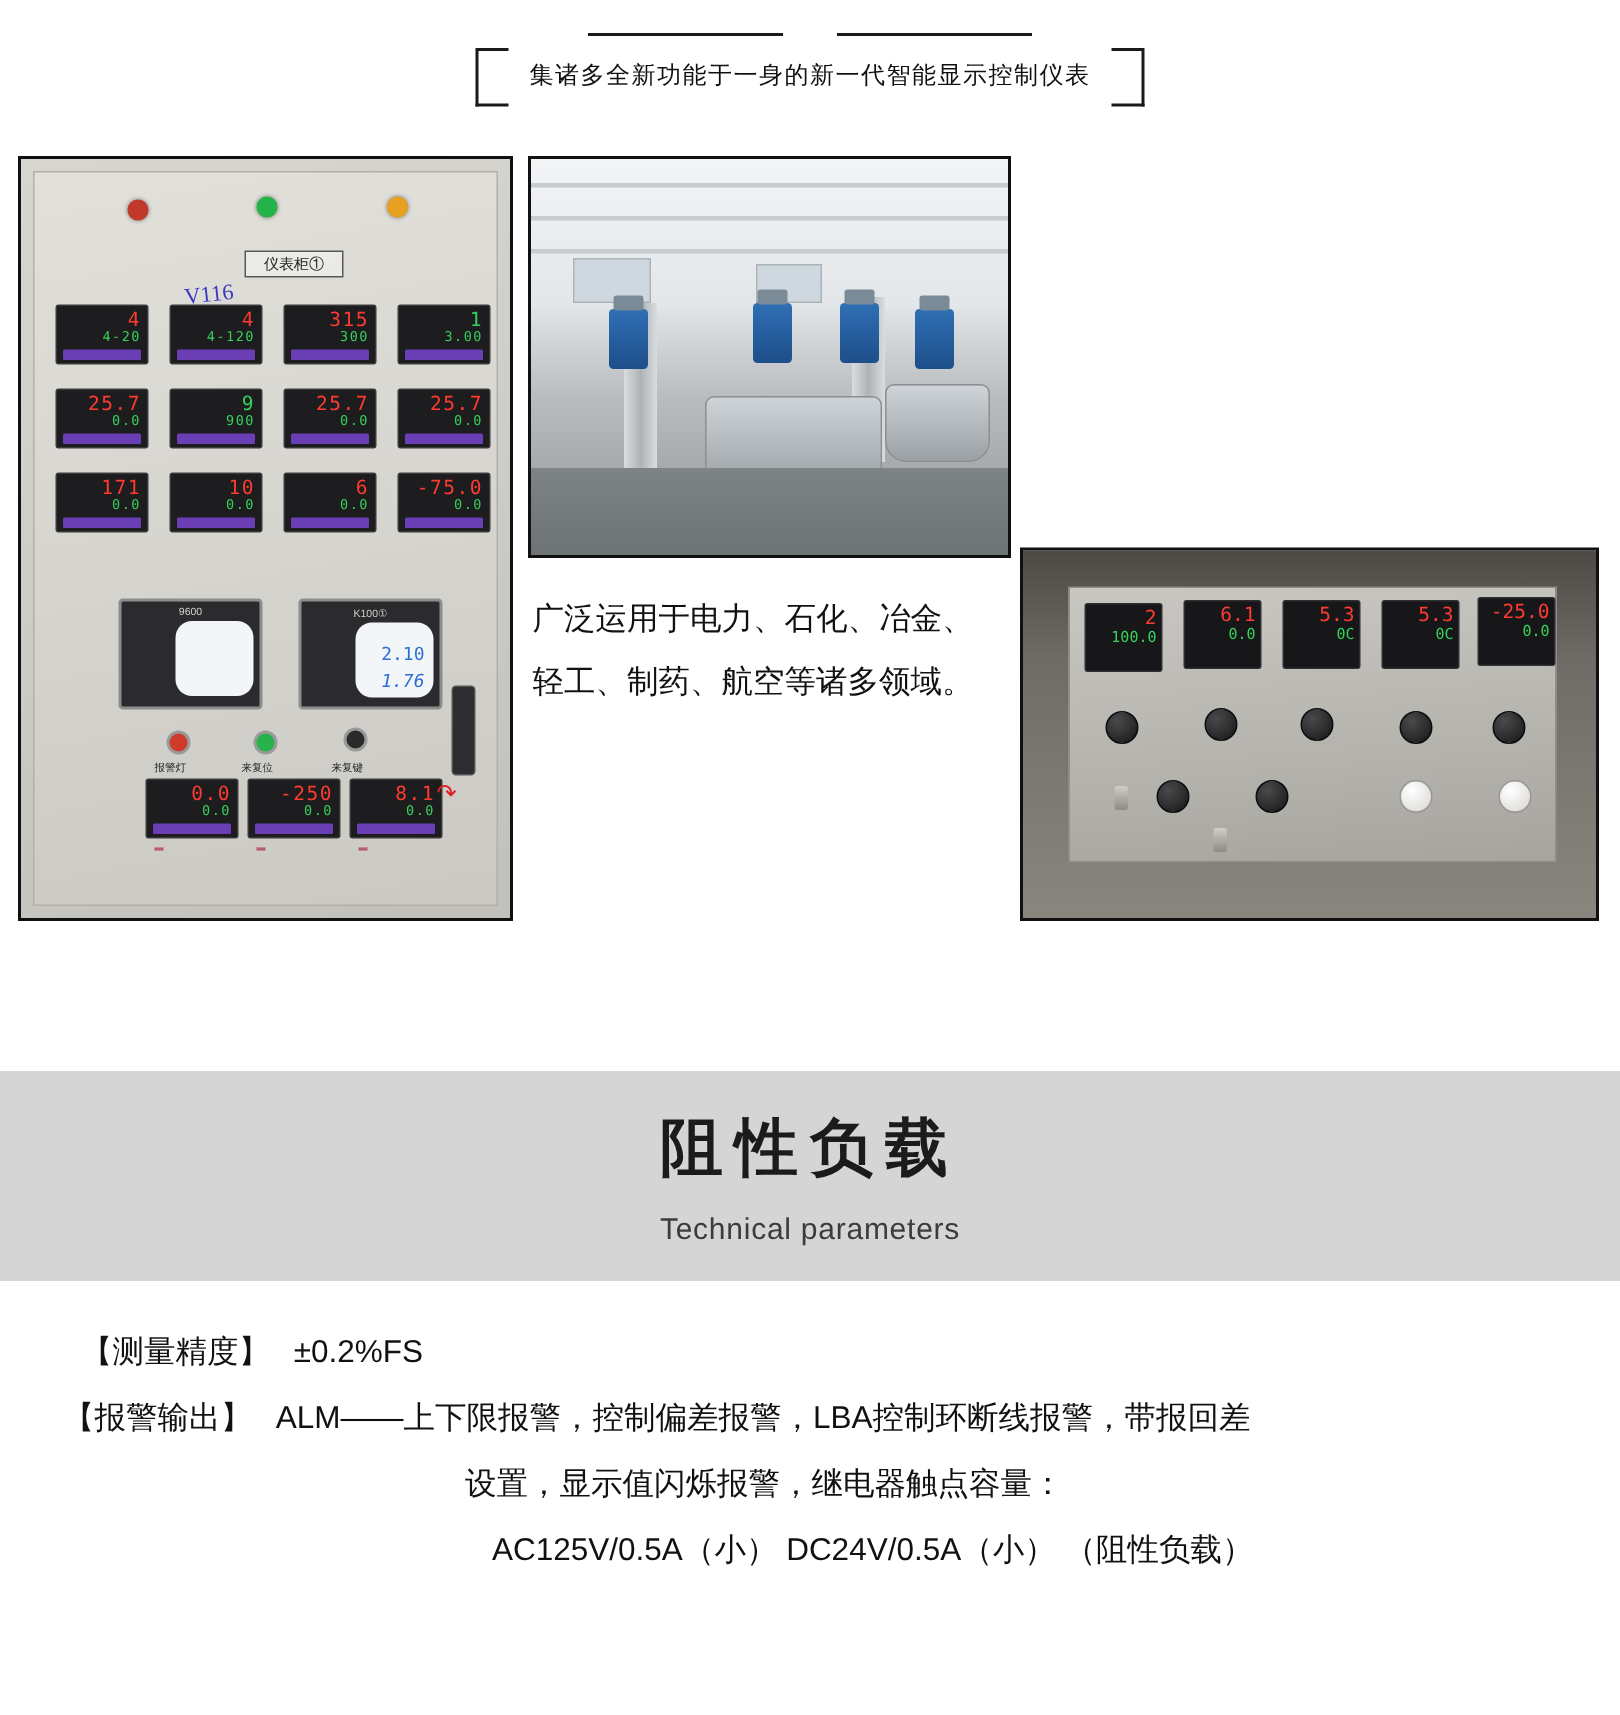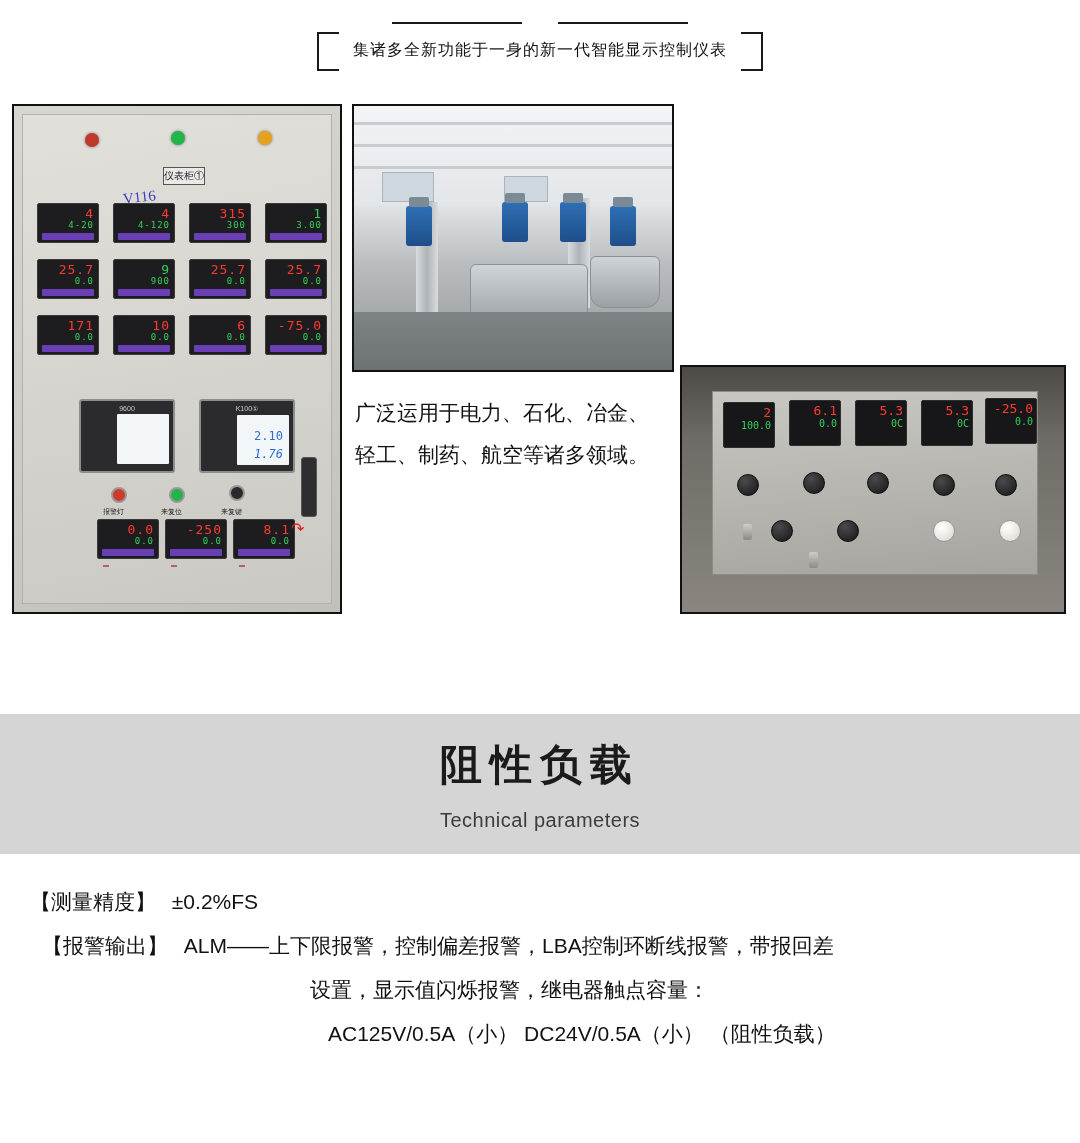--- a/index.html
+++ b/index.html
@@ -99,42 +99,42 @@
     position: absolute; left: 8px; top: 8px; right: 8px; bottom: 8px;
     background: linear-gradient(170deg,#e2e0da,#cbc9c3);
     border: 1px solid #b3b1ab;
   }
   .lamp { position: absolute; width: 14px; height: 14px; border-radius: 50%; box-shadow: 0 0 3px rgba(0,0,0,.5); }
   .lamp.red { background: #c0392b; left: 62px; top: 18px; }
   .lamp.green { background: #23b549; left: 148px; top: 16px; }
   .lamp.amber { background: #e8a020; left: 235px; top: 16px; }
   .cab-label {
     position: absolute; left: 140px; top: 52px;
-    font-size: 10px; color: #222; border: 1px solid #555; padding: 1px 0;
+    font-size: 10px; color: #222; border: 1px solid #555; padding: 1px 12px;
     background: rgba(255,255,255,.4);
   }
   .cab-scribble {
     position: absolute; left: 100px; top: 74px;
     font-size: 15px; color: #3a3ac0; font-family: "Liberation Serif", serif;
     transform: rotate(-6deg);
   }
   .meter {
     position: absolute; width: 62px; height: 40px;
     background: #1d1d1f; border: 1px solid #3a3a3a; border-radius: 2px;
     padding: 3px 4px;
   }
   .meter .pv { font-family: "DejaVu Sans Mono", monospace; font-size: 13px; color: #ff3b30; text-align: right; line-height: 13px; letter-spacing: 1px; }
   .meter .sv { font-family: "DejaVu Sans Mono", monospace; font-size: 9px; color: #35d05a; text-align: right; line-height: 10px; letter-spacing: 1px; }
   .meter .bar { margin-top: 3px; height: 7px; background: #6a3fb5; border-radius: 1px; }
   .meter.g .pv { color: #35d05a; }
   .screen {
     position: absolute; background: #2b2b2e; border: 2px solid #8d8d8d; border-radius: 3px; padding: 4px;
   }
   .screen .scr-title { font-size: 7px; color: #cfcfcf; text-align: center; }
-  .screen .scr-face { background: #f3f6f8; height: calc(100% - 12px); margin-top: 2px; border-radius: 1px; position: relative; margin-left: 32px; }
+  .screen .scr-face { background: #f3f6f8; height: calc(100% - 12px); margin-top: 2px; border-radius: 11px; position: relative; margin-left: 32px; }
   .screen .scr-num { position: absolute; right: 6px; font-family: "DejaVu Sans Mono", monospace; font-size: 12px; color: #2c6fd4; }
   .btn-round { position: absolute; width: 16px; height: 16px; border-radius: 50%; border: 2px solid #999; }
   .btn-round.r { background: #cf3b2b; }
   .btn-round.g { background: #26b34c; }
   .btn-round.k { background: #2a2a2a; }
   .btn-cap { position: absolute; font-size: 7px; color: #222; background: #ef8da0; border: 1px solid #b06070; padding: 0 2px; }
   .handle { position: absolute; width: 16px; height: 60px; background: #2e2e30; border-radius: 3px; border: 1px solid #555; }
   .arrow-red { position: absolute; color: #e02020; font-size: 16px; }
 
   
@@ -186,21 +186,21 @@
     left: 0; top: 714px; width: 1080px; height: 140px;
     background: #d5d5d5;
     display: flex; flex-direction: column; align-items: center; justify-content: center;
   }
   .band-title { font-size: 42px; font-weight: bold; letter-spacing: 8px; color: #1b1b1b; }
   .band-sub { font-size: 20px; color: #3c3c3c; margin-top: 16px; letter-spacing: .5px; }
 
   
   .specs { position: absolute; left: 0; top: 880px; width: 1080px; }
   .spec-line { font-size: 21px; color: #111; line-height: 44px; }
-  .spec-row1 { padding-left: 30px; }
+  .spec-row1 { padding-left: 54px; }
   .spec-row2 { padding-left: 42px; }
   .spec-row3 { padding-left: 300px; }
   .spec-row4 { padding-left: 318px; }
   .spec-key { font-weight: normal; }
   .spec-val { margin-left: 10px; }
 </style>
 </head>
 <body>
 
 <div class="header">

